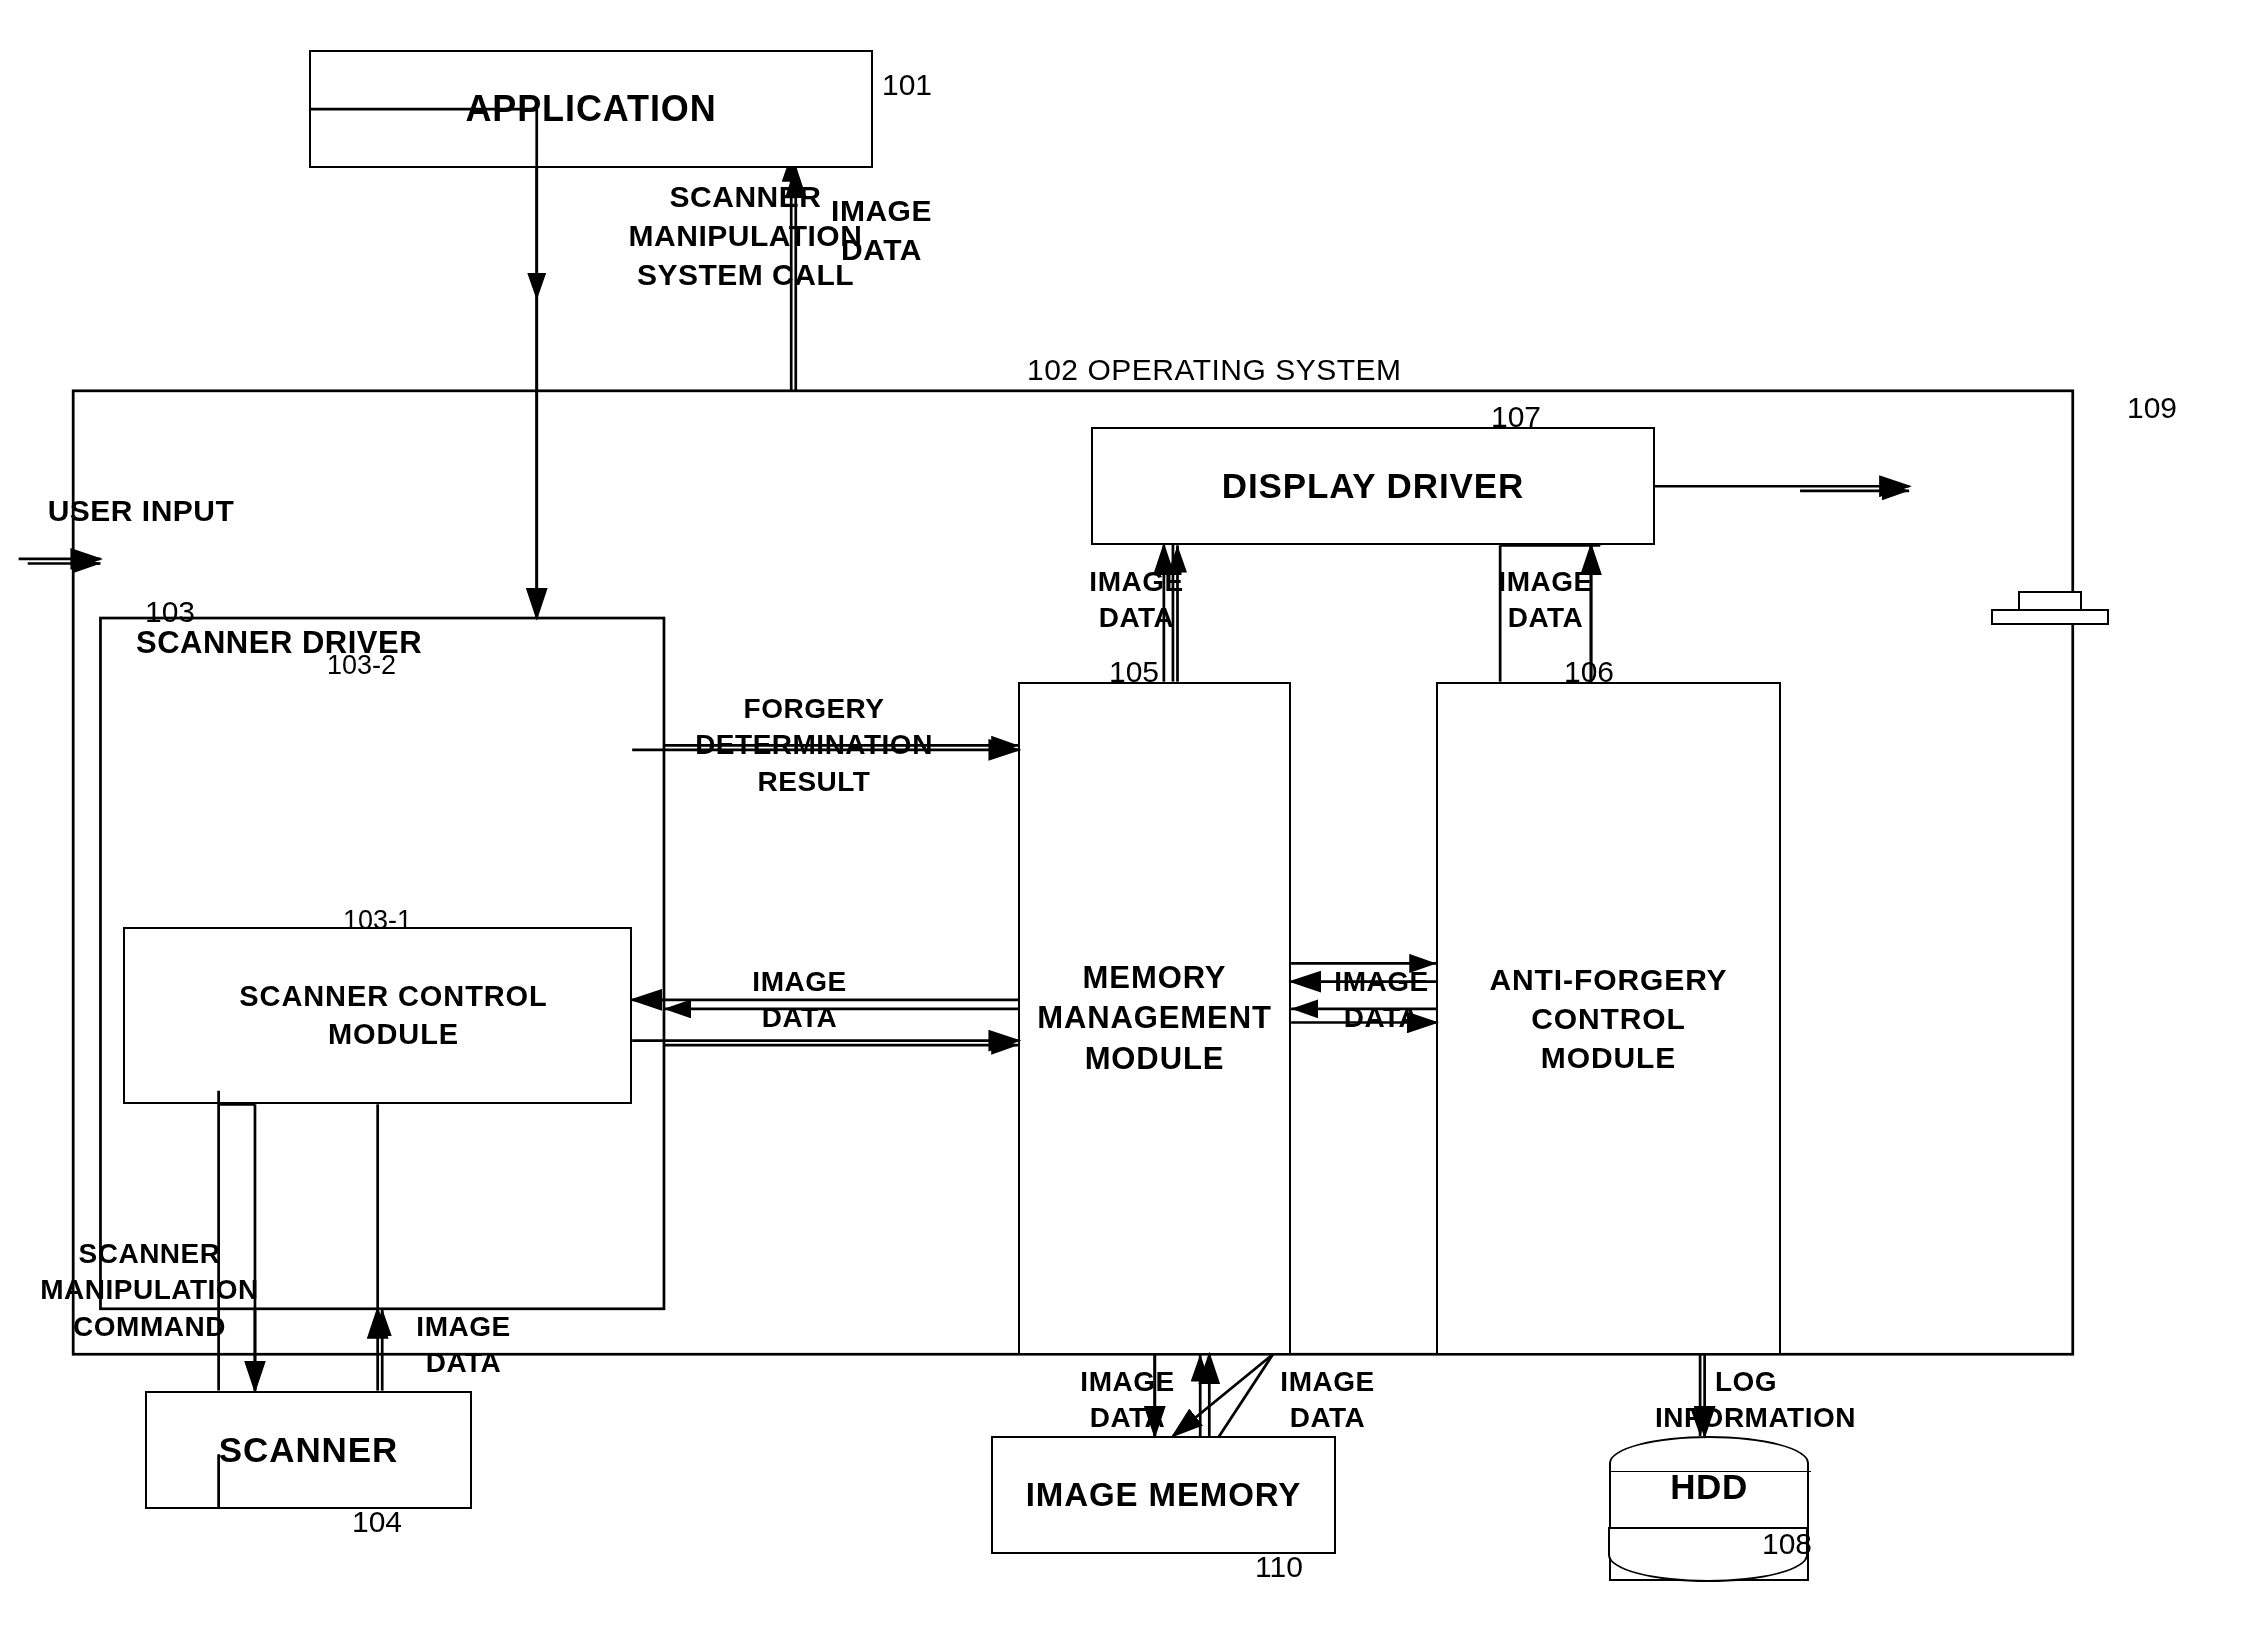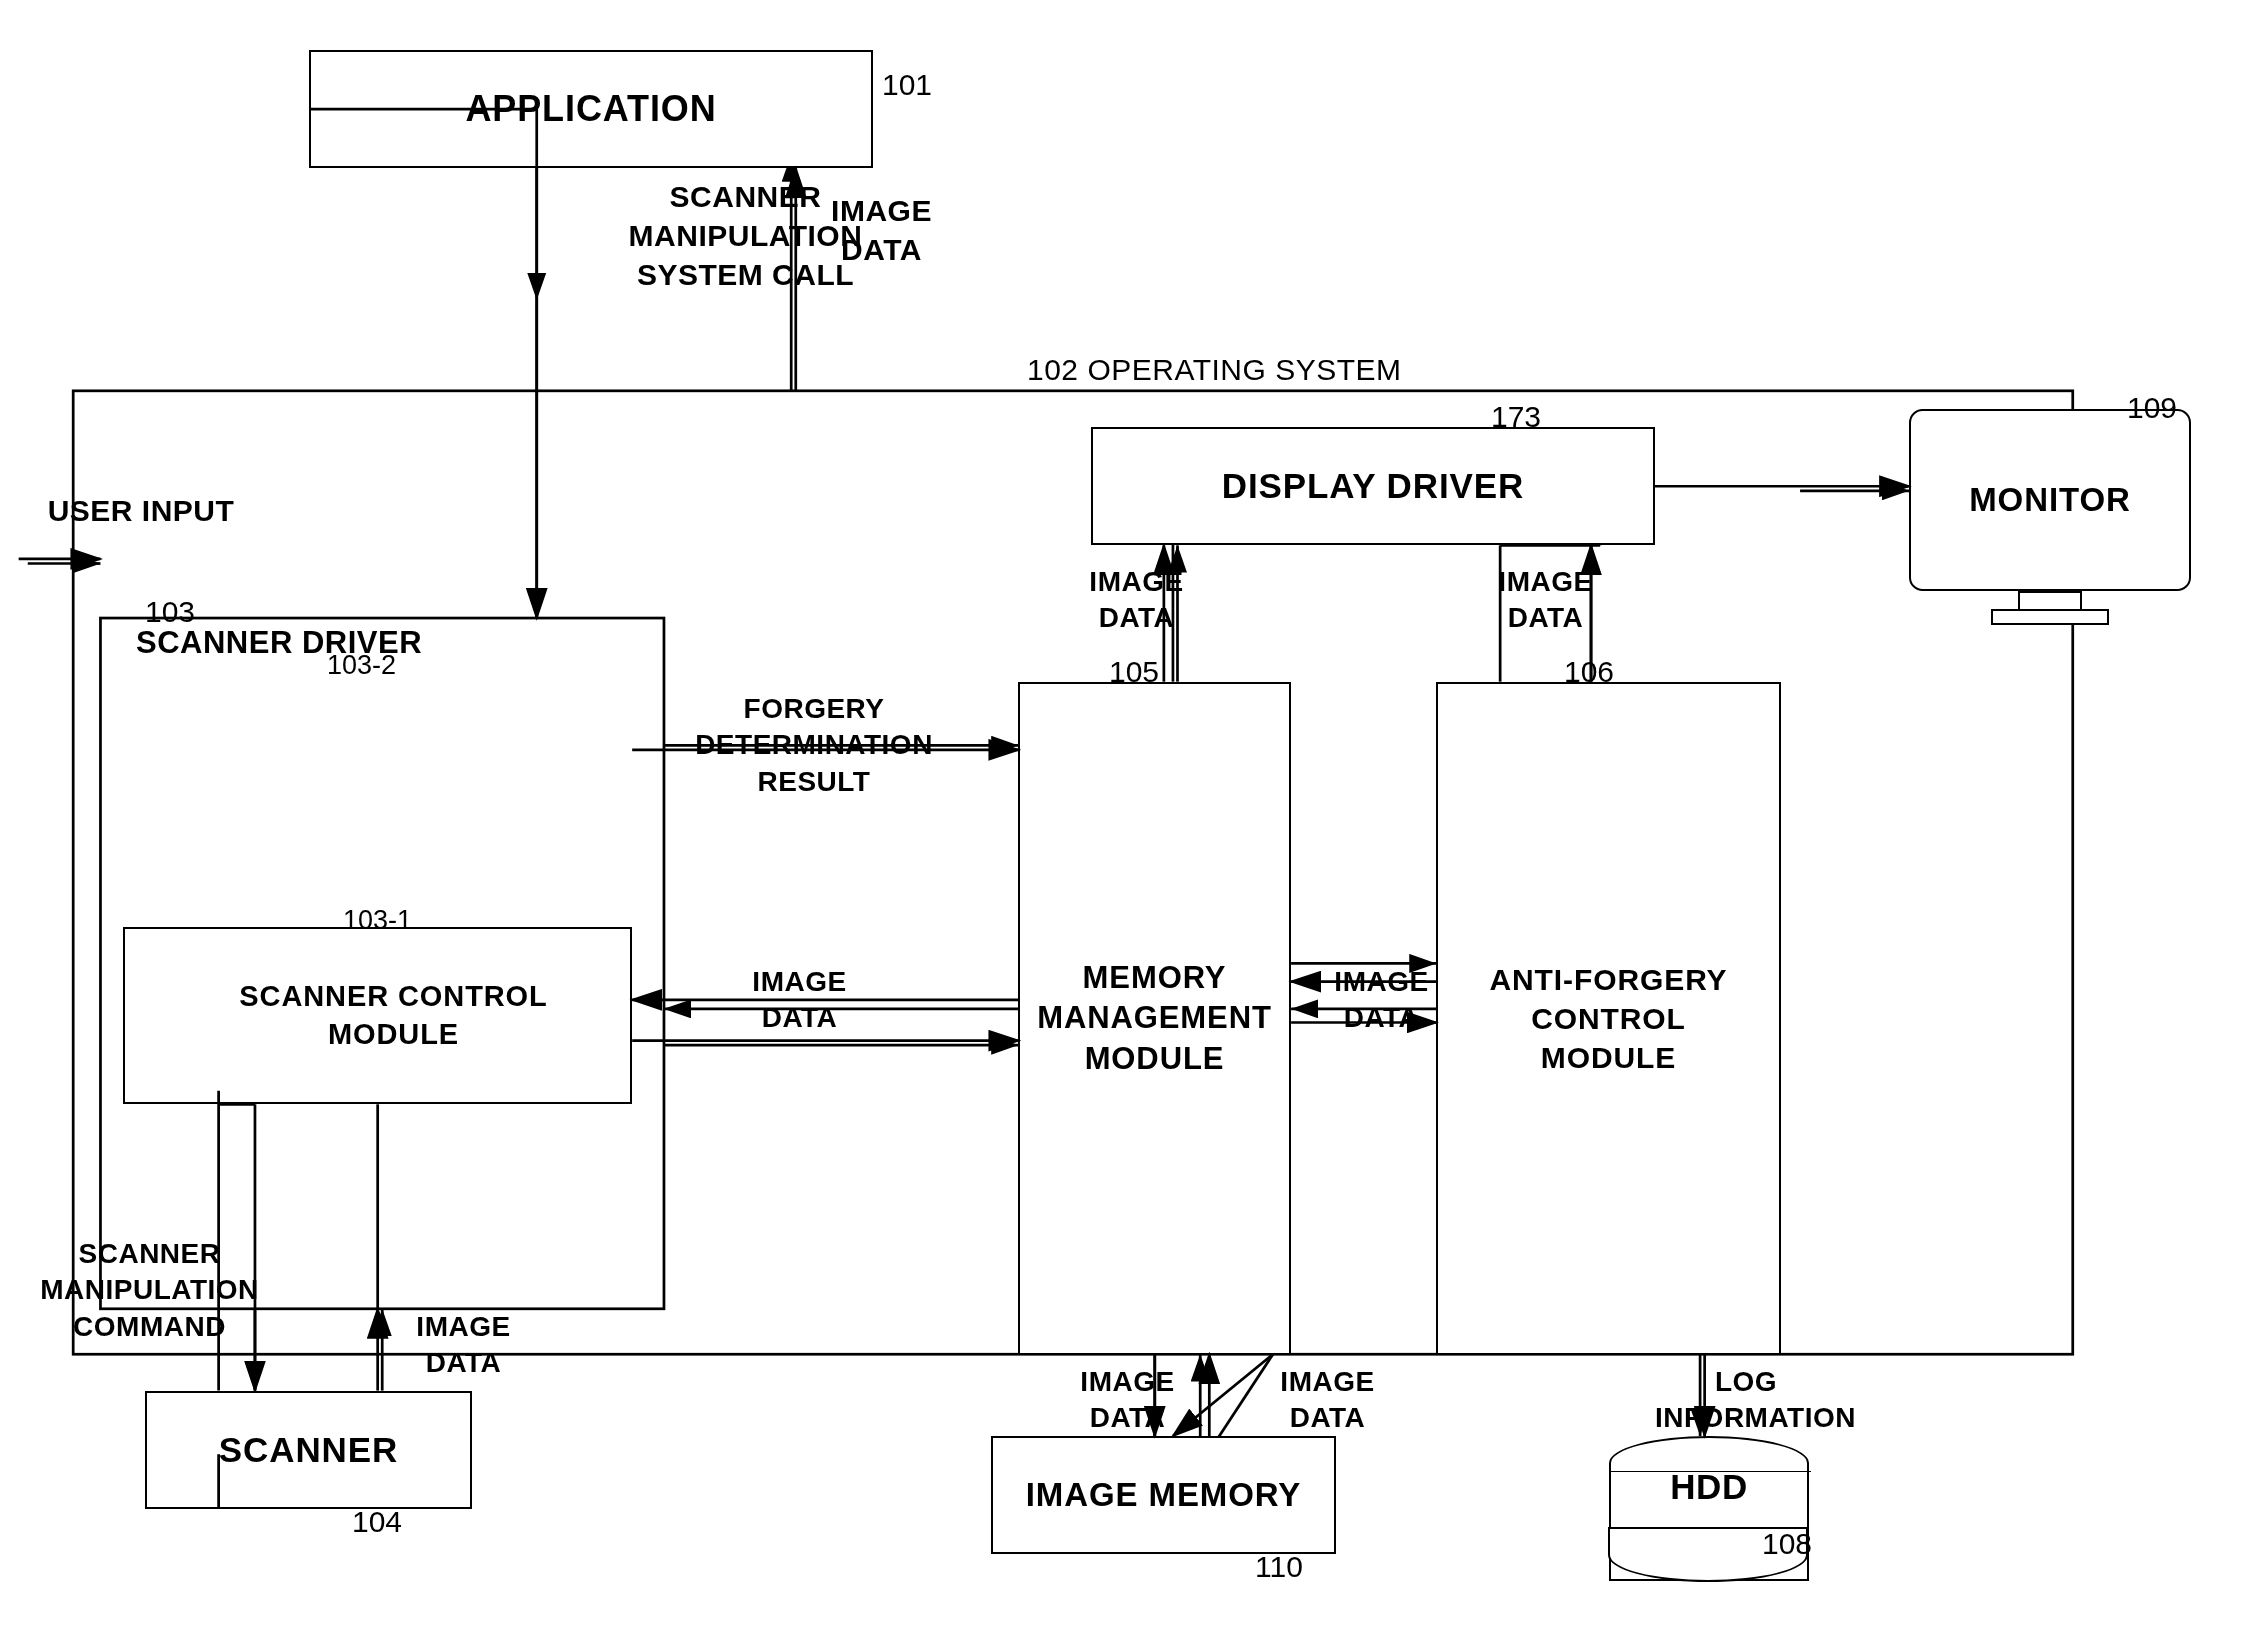--- a/index.html
+++ b/index.html
@@ -204,26 +204,23 @@
 
   <div class="label" style="left:1064px; top:564px; width:145px; font-size:28px;">
     <span>IMAGE<br>DATA</span>
   </div>
 
   <div class="box" style="left:1091px; top:427px; width:564px; height:118px; font-size:35px;">
     <span>DISPLAY DRIVER</span>
   </div>
 
   <div class="ref-num" style="left:1491px; top:400px;">
-    <span>173</span>
-  </div>
-
-  <div class="box" style="left:1909px; top:409px; width:282px; height:182px; font-size:33px; border-radius:13.6px;">
-    <span>MONITOR</span>
-  </div>
+    <span>107</span>
+  </div>
+
 
   <div class="ref-num" style="left:2127px; top:391px;">
     <span>109</span>
   </div>
 
   <div style="position:absolute; left:2018px; top:591px; width:64px; height:23px; background:#fff; border:2.7px solid #000;"></div>
   <div style="position:absolute; left:1991px; top:609px; width:118px; height:16.4px; background:#fff; border:2.7px solid #000;"></div>
 
   <div class="label" style="left:36px; top:1236px; width:227px; font-size:28px;">
     <span>SCANNER<br>MANIPULATION<br>COMMAND</span>

